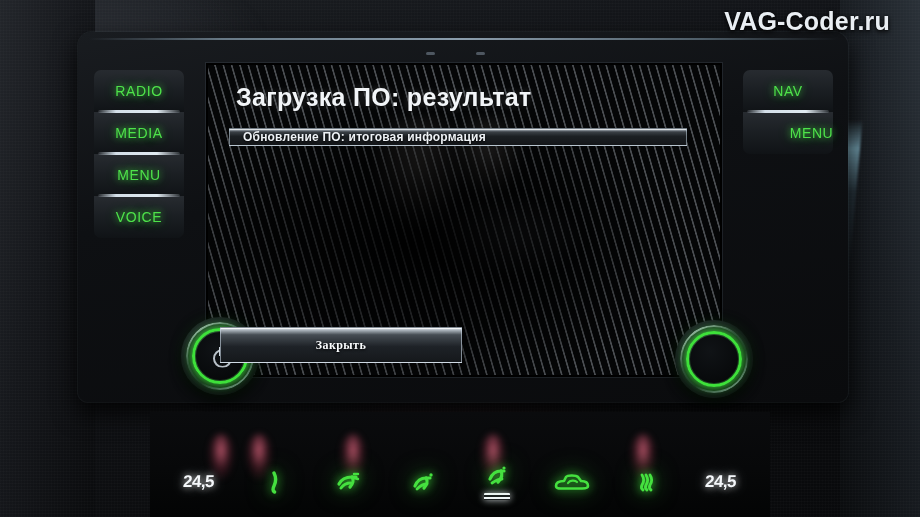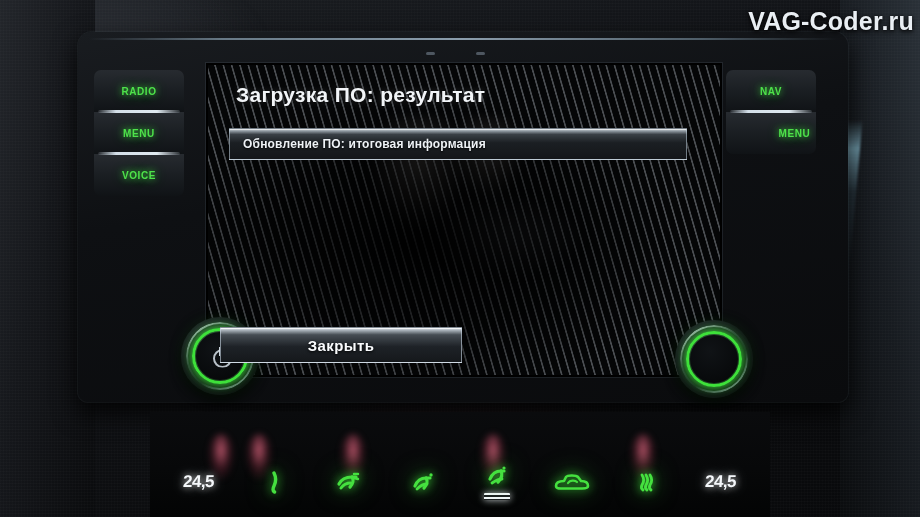--- a/index.html
+++ b/index.html
@@ -89,69 +89,70 @@
     position:absolute; left:95px; top:52px; width:330px; height:215px;
     background:
       radial-gradient(ellipse 70px 95px at 35% 22%, rgba(120,112,108,0.35), rgba(0,0,0,0) 70%),
       radial-gradient(ellipse 52px 70px at 56% 16%, rgba(132,124,118,0.30), rgba(0,0,0,0) 70%),
       radial-gradient(ellipse 110px 58px at 62% 55%, rgba(40,42,46,0.55), rgba(0,0,0,0) 72%);
     filter:blur(5px); pointer-events:none;
   }
 
   .screen-title{
     position:absolute; left:28px; top:18px;
-    color:#f2f5f8; font-size:21px; font-weight:bold; letter-spacing:0.3px;
+    color:#f2f5f8; font-size:25px; font-weight:bold; letter-spacing:0.3px;
     text-shadow:0 1px 3px rgba(0,0,0,0.95), 0 0 7px rgba(255,255,255,0.22);
     z-index:6; white-space:nowrap;
   }
 
   .info-bar{
-    position:absolute; left:21px; top:63px; width:458px; height:32px; z-index:6;
+    position:absolute; left:21px; top:63px; width:458px; height:18px; z-index:6;
     background:linear-gradient(180deg,#cfd6dc 0%,#8e979f 7%,#3a4046 18%,#1b1f23 46%,#141619 100%);
     border:1px solid rgba(190,205,218,0.55);
     box-shadow:inset 0 1px 0 rgba(255,255,255,0.55);
     display:flex; align-items:center;
   }
   .info-bar span{
     margin-left:13px; color:#eef2f6; font-size:12px; font-weight:bold;
     letter-spacing:0.2px; text-shadow:0 1px 2px rgba(0,0,0,0.9);
   }
 
   .close-btn{
     position:absolute; left:12px; bottom:12px; width:242px; height:36px; z-index:6;
     background:linear-gradient(180deg,#e8edf2 0%,#aeb7bf 6%,#464d54 20%,#1e2227 55%,#15181b 100%);
     border:1px solid rgba(200,214,226,0.6);
     box-shadow:inset 0 1px 0 rgba(255,255,255,0.7);
     display:flex; align-items:center; justify-content:center;
   }
   .close-btn span{
-    color:#fafcfe; font-size:15px; font-weight:bold; letter-spacing:0.4px;
+    color:#fafcfe; font-size:12px; font-weight:bold; letter-spacing:0.4px;
     text-shadow:0 1px 3px rgba(0,0,0,0.95);
+    font-family:Liberation Serif, serif;
   }
 
   
   .keycol{ position:absolute; top:38px; width:90px; }
   .keycol.left{ left:16px; }
-  .keycol.right{ right:32px; }
+  .keycol.right{ right:15px; }
   .hardkey{
     position:relative; height:42px;
     background:linear-gradient(180deg,#272b30 0%,#191d21 55%,#101316 100%);
     display:flex; align-items:center; justify-content:center;
   }
   .keycol.left .hardkey:first-child{ border-radius:7px 7px 0 0; }
   .keycol.left .hardkey:last-child{ border-radius:0 0 7px 7px;align-items:center; }
   .keycol.right .hardkey:first-child{ border-radius:7px 7px 0 0; }
   .keycol.right .hardkey:last-child{ border-radius:0 0 7px 7px;padding-left:47px; }
   .hardkey + .hardkey::before{
     content:""; position:absolute; left:4px; right:4px; top:-2px; height:3px;
     background:linear-gradient(90deg, rgba(215,228,240,0.1), rgba(228,240,250,0.92) 22%, rgba(235,245,252,0.95) 72%, rgba(200,215,228,0.15));
     border-radius:2px; filter:blur(0.3px);
   }
   .hardkey span{
-    color:#4ee24a; font-size:10px; font-weight:bold; letter-spacing:0.6px;
+    color:#4ee24a; font-size:14px; font-weight:normal; letter-spacing:0.6px;
     text-shadow:0 0 6px rgba(70,235,70,0.75), 0 0 13px rgba(50,210,60,0.45);
   }
 
   
   .knob{ position:absolute; width:78px; height:78px; border-radius:50%; }
   .knob.left{ left:103px; top:285px; }
   .knob.right{ right:95px; top:288px; }
   .knob-base{
     position:absolute; inset:0; border-radius:50%;
     background:radial-gradient(circle at 38% 30%, #2b3036 0%, #14171a 48%, #050607 100%);
@@ -201,21 +202,21 @@
     text-shadow:0 0 7px rgba(255,255,255,0.75), 0 0 15px rgba(230,240,250,0.4);
     transform:skewX(-3deg);
   }
   .gicon{ color:#45e03f; filter:drop-shadow(0 0 5px rgba(62,220,58,0.85)) drop-shadow(0 0 11px rgba(50,190,50,0.5)); }
   .ac-bar{ width:26px; height:7px; margin-top:5px; border-radius:1px;
     background:repeating-linear-gradient(180deg,#f3f7fa 0 2px, #1b1e21 2px 3.5px);
     box-shadow:0 0 7px rgba(245,250,255,0.8); }
 
   
   #watermark{
-    position:absolute; right:6px; top:7px; z-index:40;
+    position:absolute; right:30px; top:7px; z-index:40;
     color:#e9eef3; font-size:25px; font-weight:bold; letter-spacing:0.2px;
     text-shadow:0 2px 5px rgba(0,0,0,0.95), 0 0 2px rgba(0,0,0,0.8);
   }
 </style>
 </head>
 <body>
 
 <div id="dash">
   <div class="hood"></div>
   <div class="trim-left"></div>
@@ -228,20 +229,23 @@
 <div id="headunit">
   <div class="hu-topline"></div>
   <div class="hu-sensor" style="left:348px;"></div>
   <div class="hu-sensor" style="left:398px;"></div>
 
   <div class="keycol left">
     <div class="hardkey">
       <span>RADIO</span>
     </div>
     <div class="hardkey">
+      <span>MEDIA</span>
+    </div>
+    <div class="hardkey">
       <span>MENU</span>
     </div>
     <div class="hardkey">
       <span>VOICE</span>
     </div>
   </div>
 
   <div class="keycol right">
     <div class="hardkey">
       <span>NAV</span>

